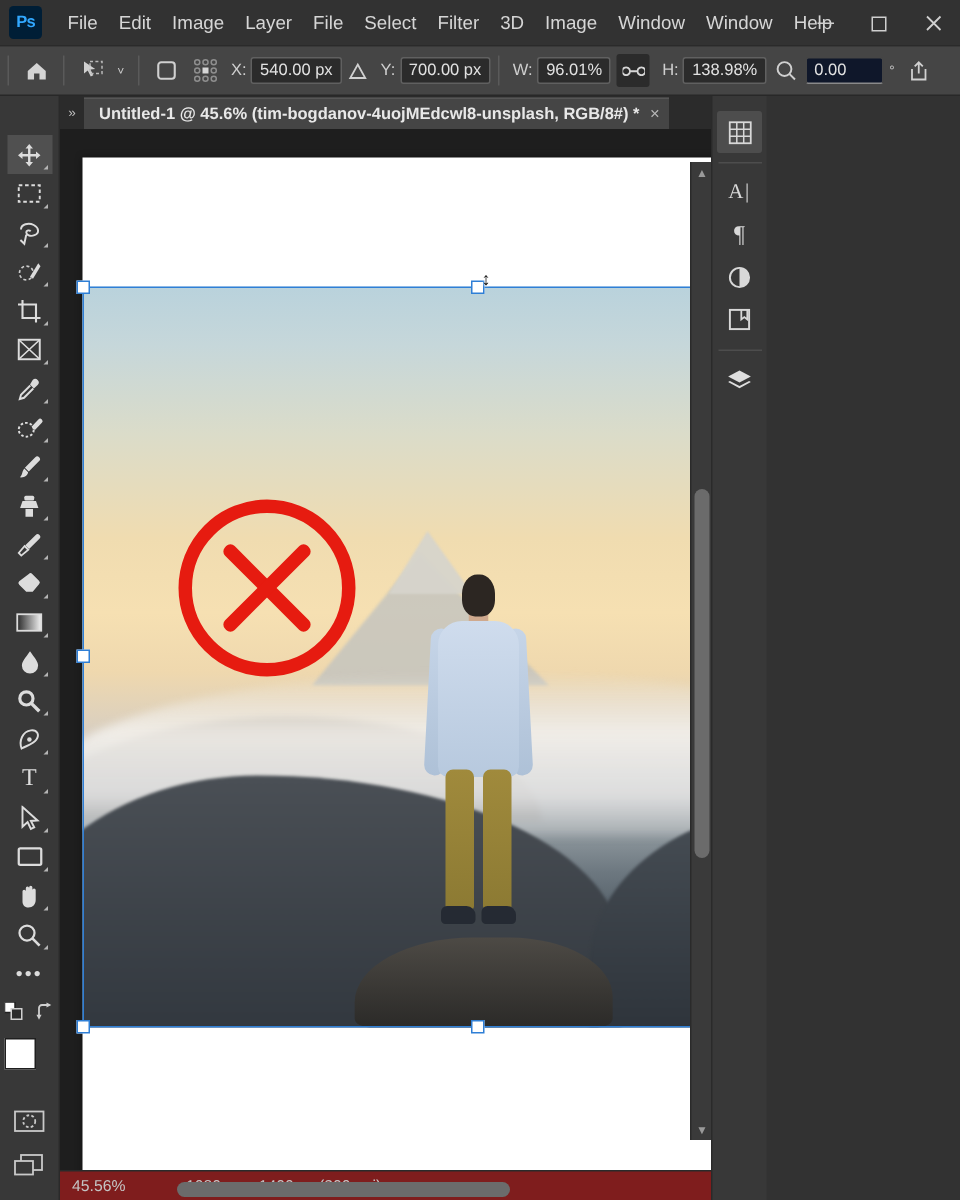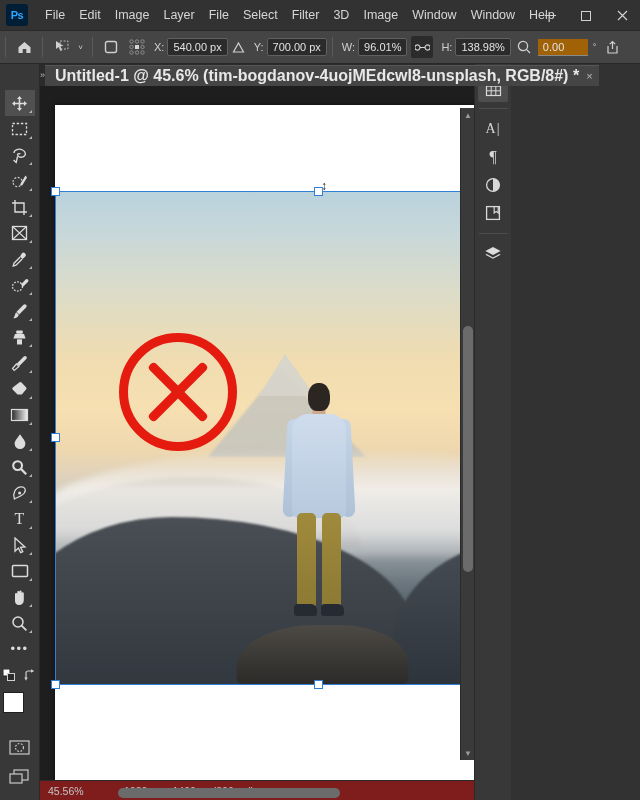--- a/index.html
+++ b/index.html
@@ -112,21 +112,21 @@
     background:#2b2b2b; display:flex; align-items:flex-end;
   }
   .expand-arrow {
     width:16px; height:22px; display:flex; align-items:center; justify-content:center;
     color:#bdbdbd; font-size:9px;
   }
   .doctab {
     height:21px; background:#454545; display:flex; align-items:center;
     padding:0 6px 0 10px; gap:7px; border-top:1px solid #565656;
   }
-  .doctab-title { color:#e8e8e8; font-size:16px; font-weight:bold; white-space:nowrap; }
+  .doctab-title { color:#e8e8e8; font-size:11px; font-weight:bold; white-space:nowrap; }
   .doctab-close { color:#b8b8b8; font-size:11px; }
 
   .canvaswrap {
     position:absolute; left:0; top:22px; right:0; bottom:20px;
     background:#1e1e1e; overflow:hidden;
   }
   .canvas {
     position:absolute; left:15px; top:19px; width:528px; height:680px;
     background:#ffffff;
     box-shadow:0 0 5px rgba(0,0,0,.55);
@@ -380,21 +380,21 @@
       </svg>
     </div>
     <div class="opt-lbl">H:</div>
     <div class="opt-field">138.98%</div>
     <div class="opt-ico">
       <svg width="16" height="16" viewBox="0 0 16 16">
           <circle cx="7" cy="7" r="4.6" fill="none" stroke="#d0d0d0" stroke-width="1.3"></circle>
           <path d="M10.4 10.4 L14 14" stroke="#d0d0d0" stroke-width="1.3"></path>
         </svg>
     </div>
-    <div class="opt-field" style="width:52px;text-align:left;background:#a16207;border-color:#454545;border-bottom:1px solid #8a8a8a;">0.00</div>
+    <div class="opt-field" style="width:52px;text-align:left;background:#0f172a;border-color:#454545;border-bottom:1px solid #8a8a8a;">0.00</div>
     <div class="opt-lbl" style="font-size:9px;">°</div>
     <div class="opt-ico">
       <svg width="15" height="15" viewBox="0 0 15 15">
         <path d="M3 6 L3 13 L12 13 L12 6" fill="none" stroke="#d0d0d0" stroke-width="1.2"></path>
         <path d="M7.5 1.5 L7.5 9 M4.8 4.2 L7.5 1.5 L10.2 4.2" fill="none" stroke="#d0d0d0" stroke-width="1.2"></path>
       </svg>
     </div>
   </div>
 
   <div class="toolbar">

